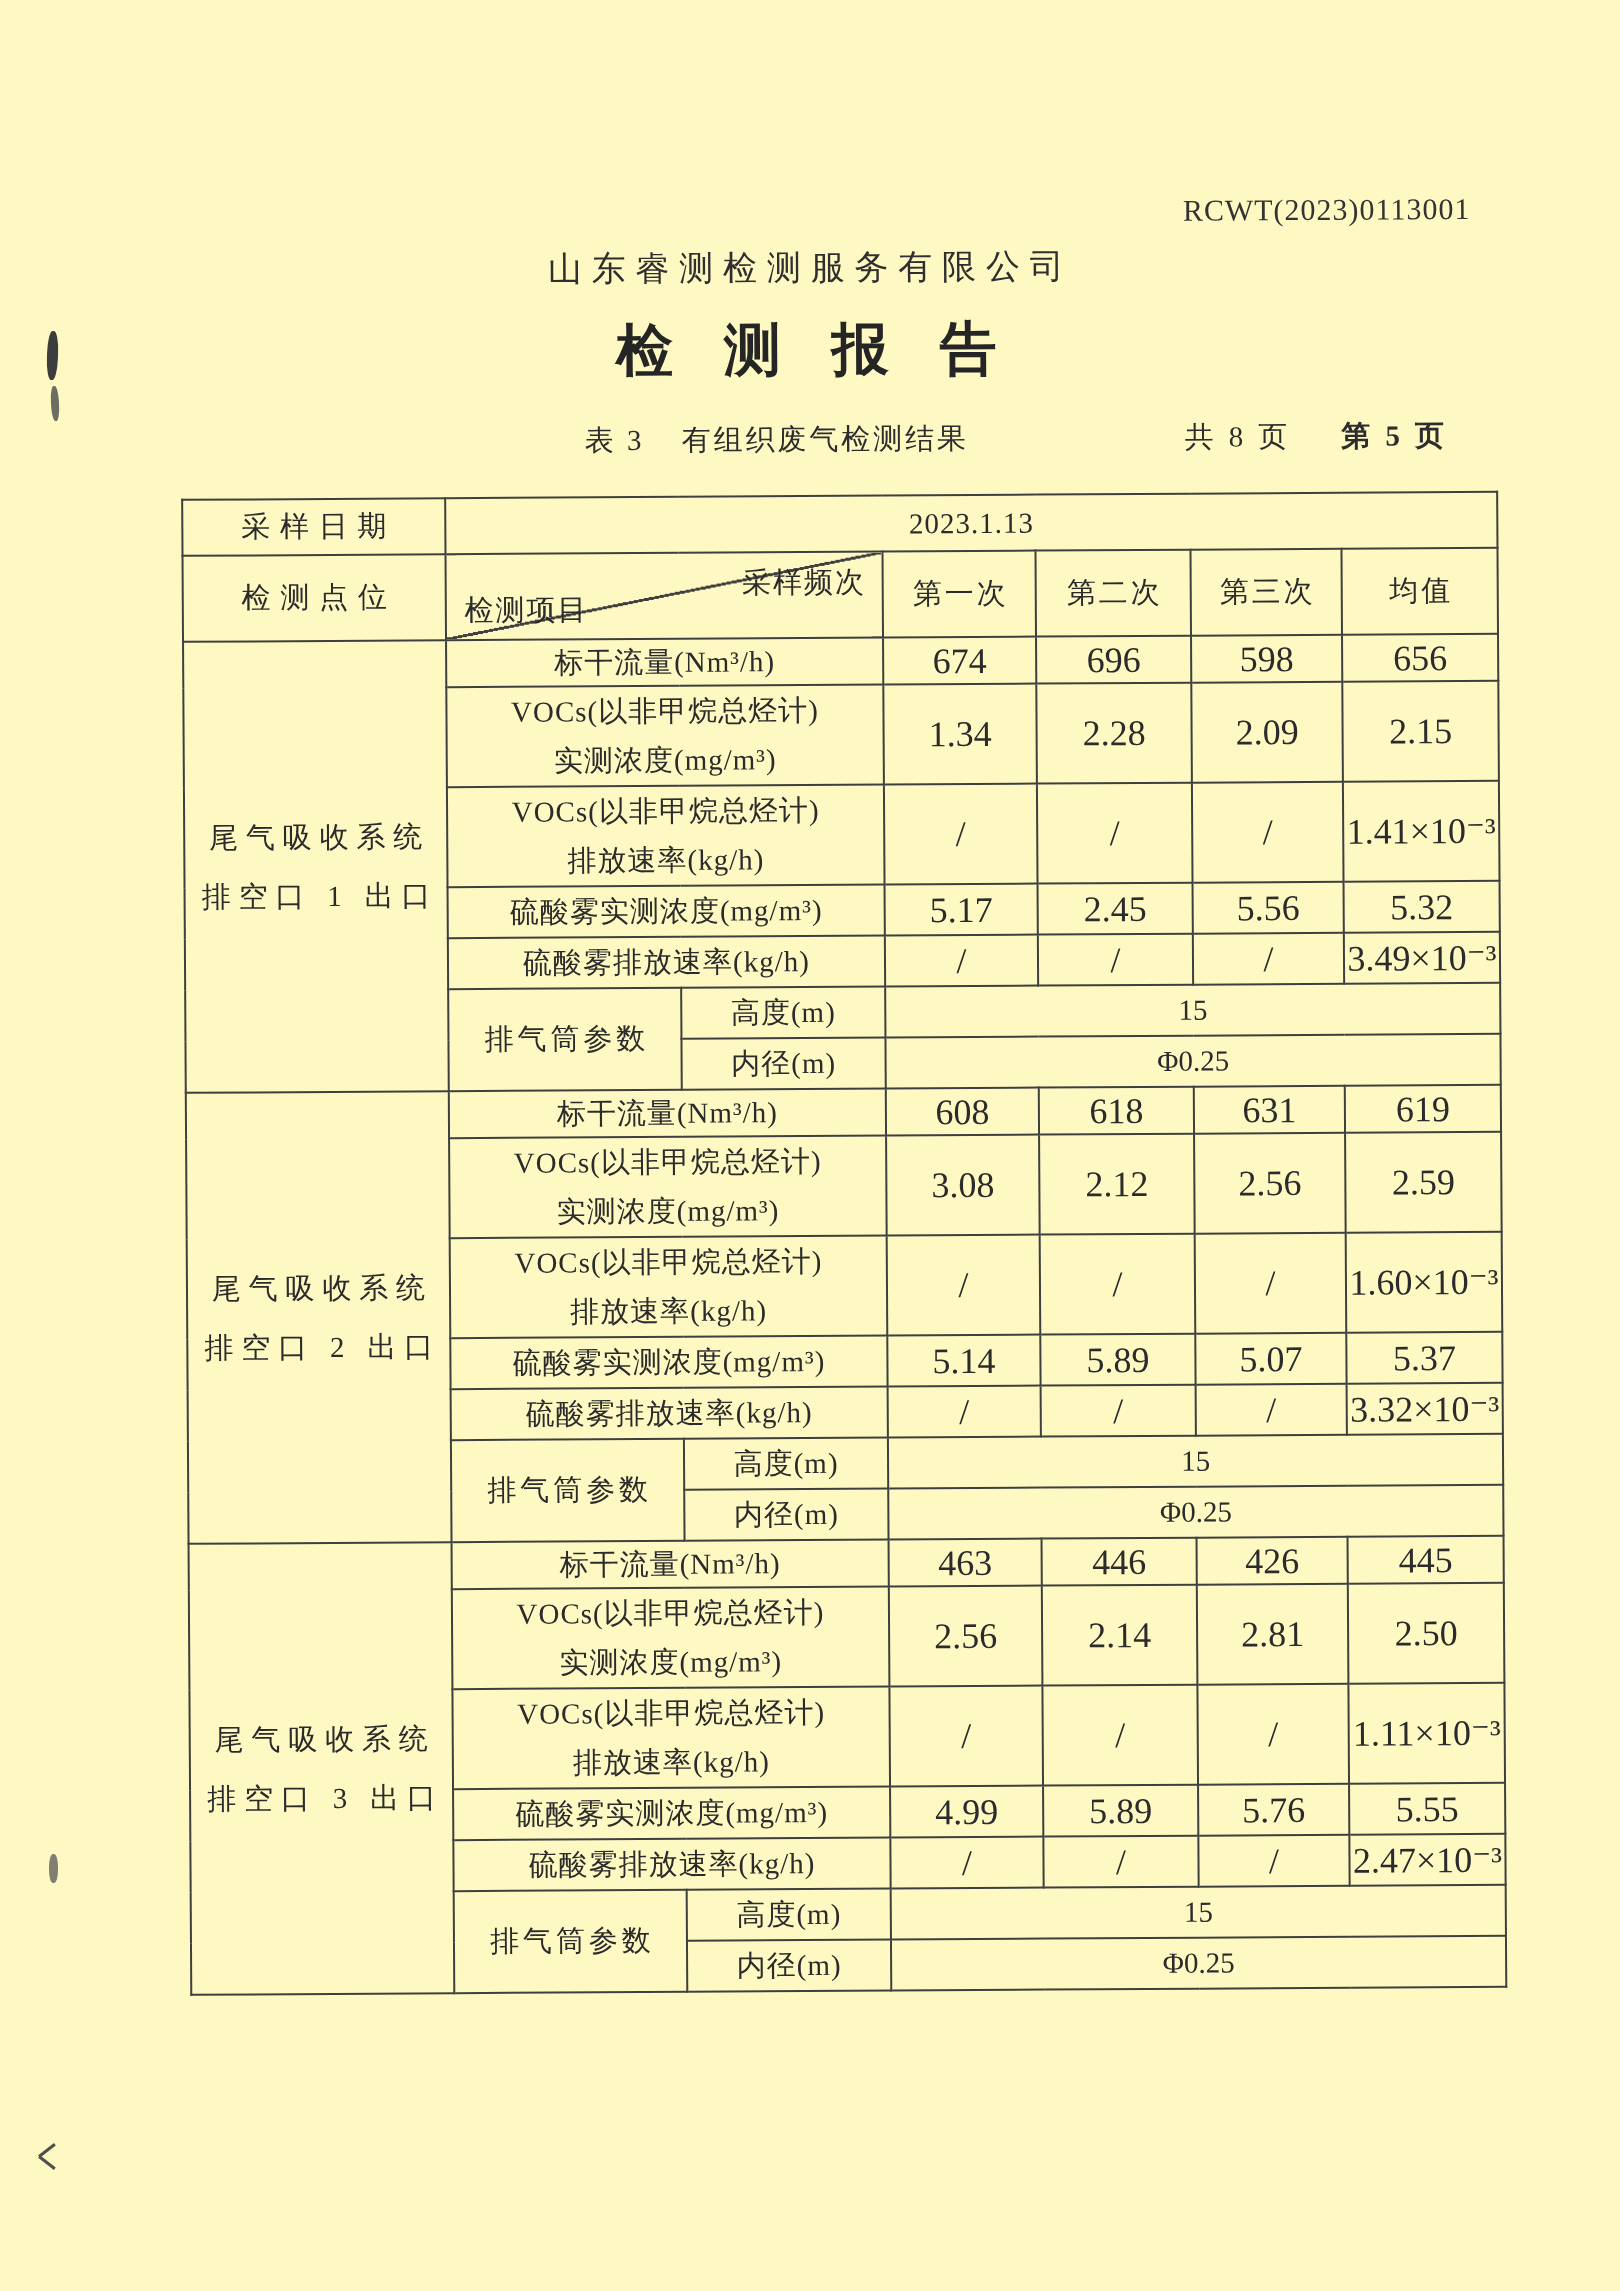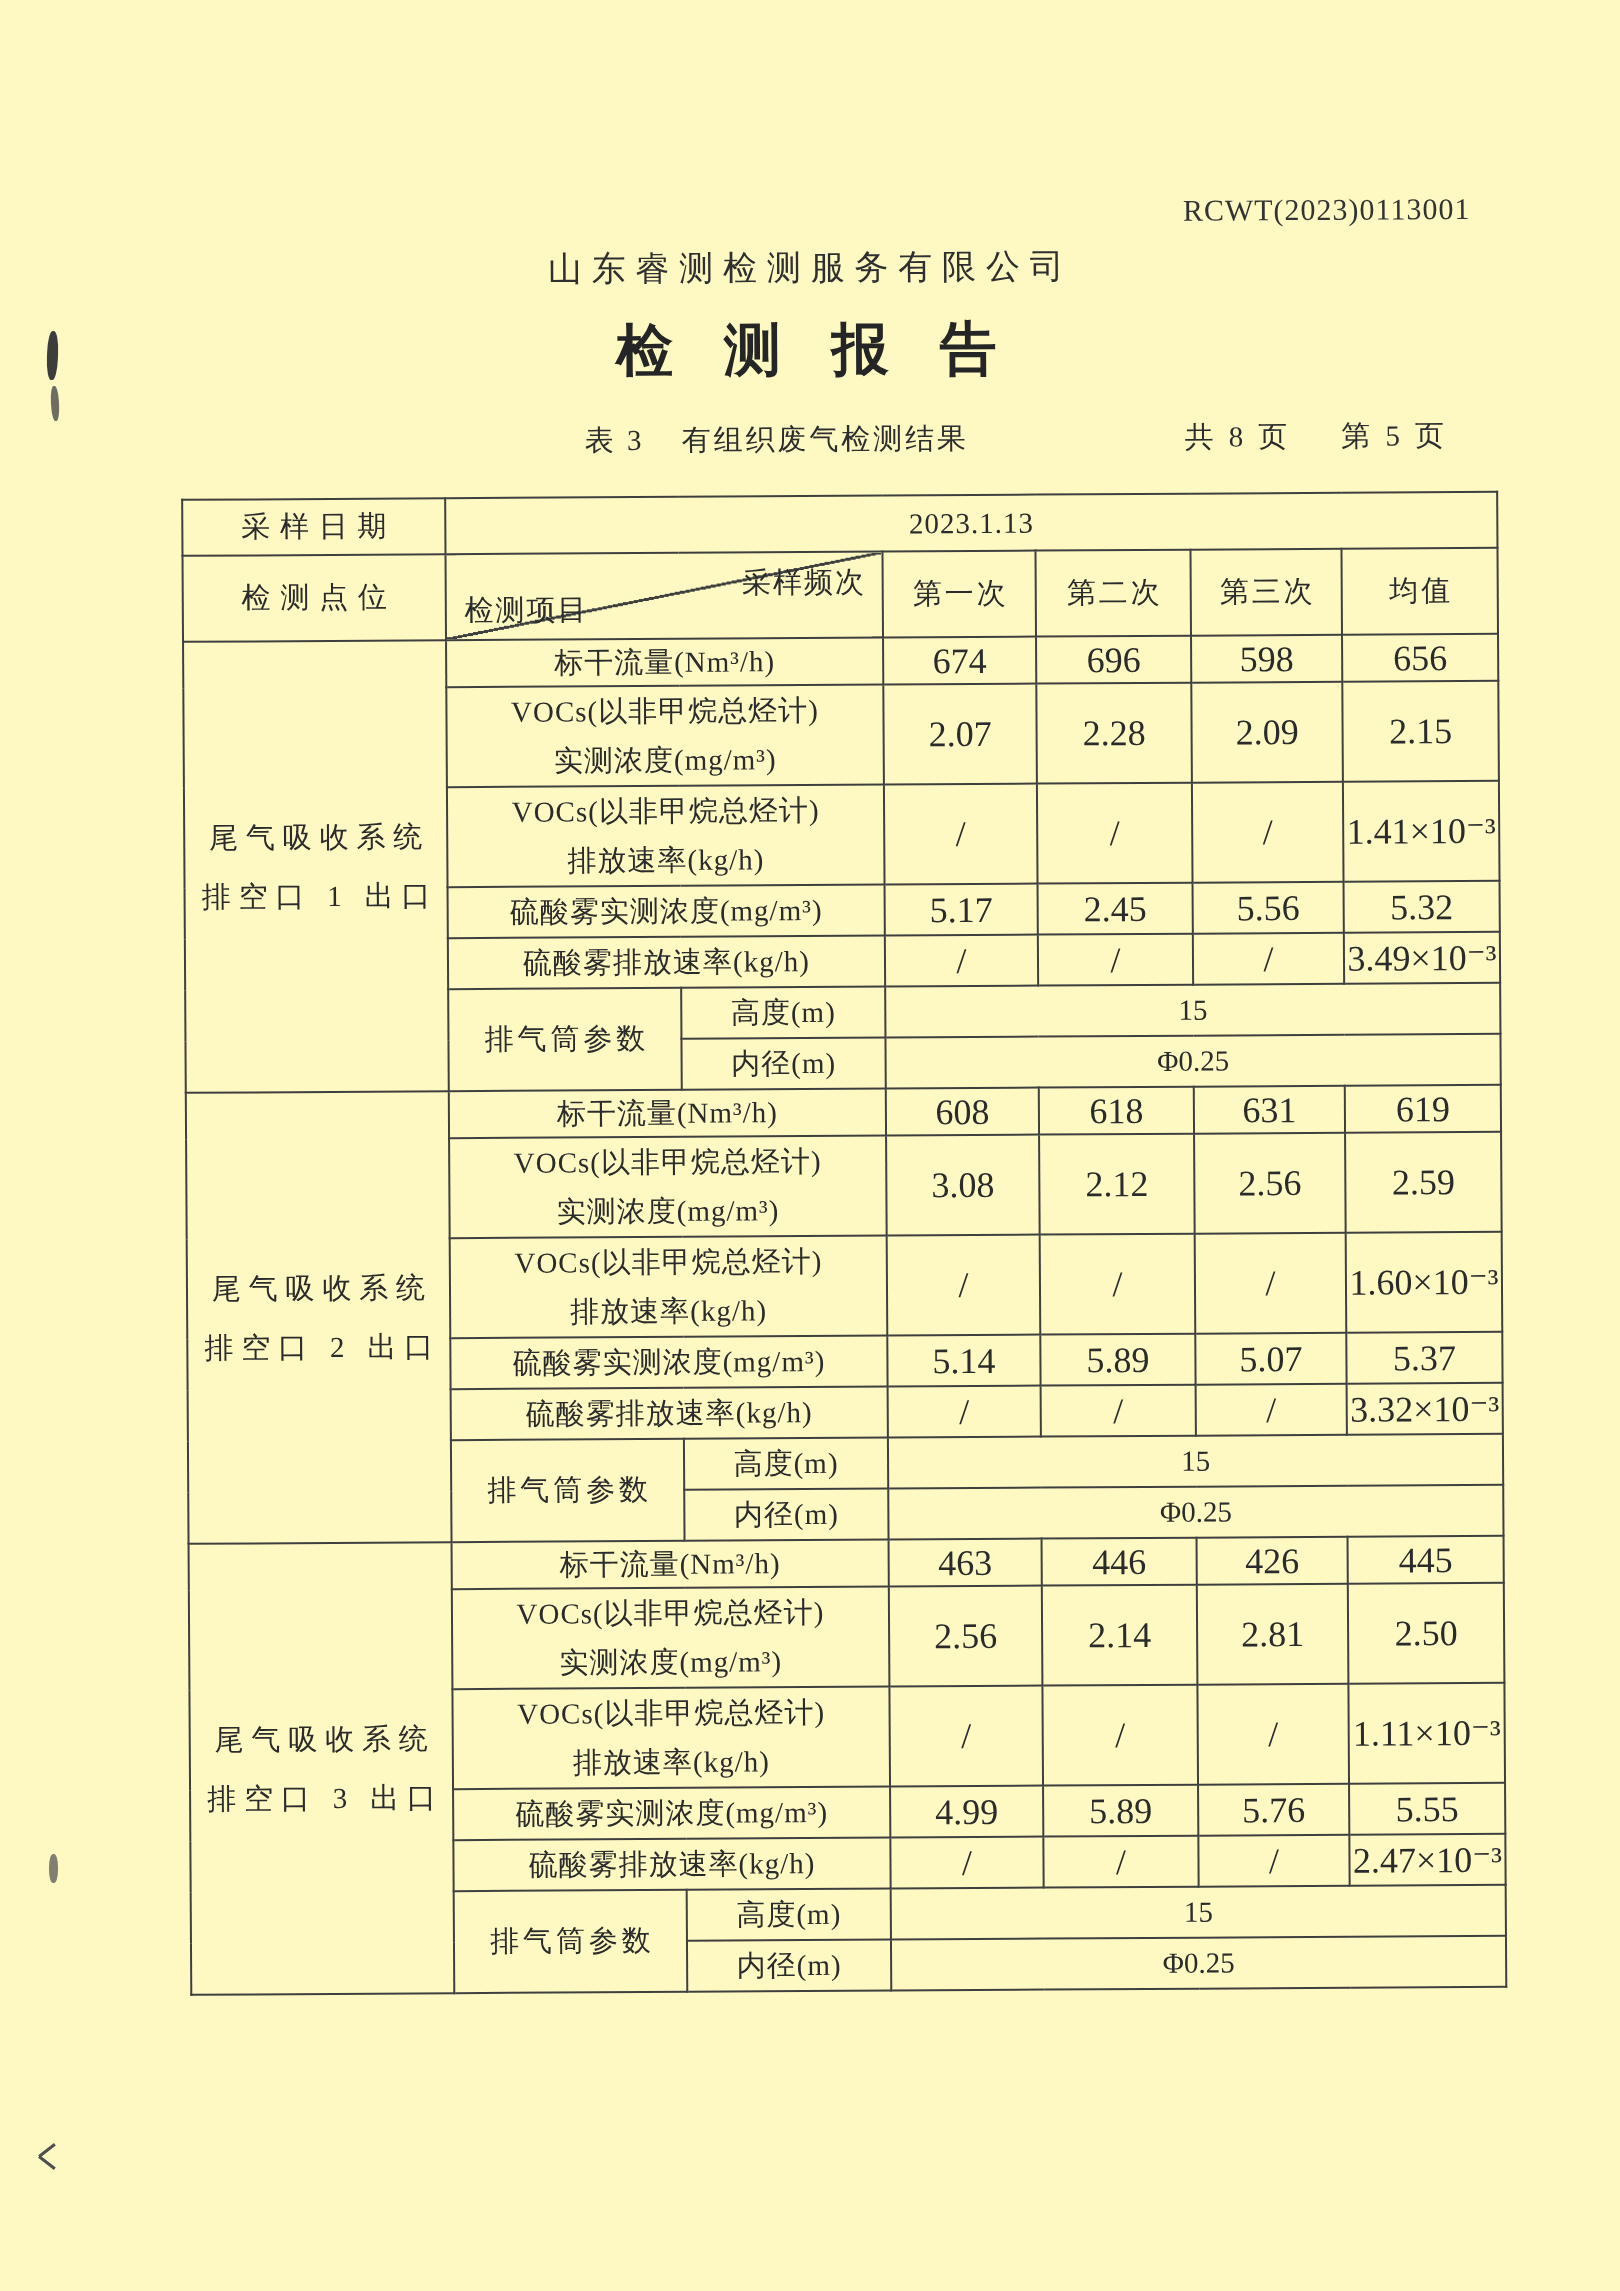--- a/index.html
+++ b/index.html
@@ -54,21 +54,21 @@
     color: #2d2d2d;
   }
   .caption .caption-text { margin-left: 27.4px; }
   .pagination {
     position: absolute;
     right: 169px; top: 420px;
     font-size: 29px;
     letter-spacing: 3.9px;
     color: #2d2d2d;
   }
-  .pagination .page-current { margin-left: 39px; }
+  .pagination .page-current { margin-left: 39px; font-weight: bold; }
 
   
   table.report-table {
     position: absolute;
     left: 184px; top: 495px;
     width: 1314px;
     border-collapse: collapse;
     table-layout: fixed;
   }
   .report-table td {
@@ -177,21 +177,21 @@
         <td class="val sec-top">674</td>
         <td class="val sec-top">696</td>
         <td class="val sec-top">598</td>
         <td class="val sec-top">656</td>
       </tr>
       <tr class="rh-d">
         <td class="item item-2line" colspan="2">
           <div>VOCs(以非甲烷总烃计)</div>
           <div>实测浓度(mg/m³)</div>
         </td>
-        <td class="val">2.07</td>
+        <td class="val">1.34</td>
         <td class="val">2.28</td>
         <td class="val">2.09</td>
         <td class="val">2.15</td>
       </tr>
       <tr class="rh-d">
         <td class="item item-2line" colspan="2">
           <div>VOCs(以非甲烷总烃计)</div>
           <div>排放速率(kg/h)</div>
         </td>
         <td class="val">/</td>

